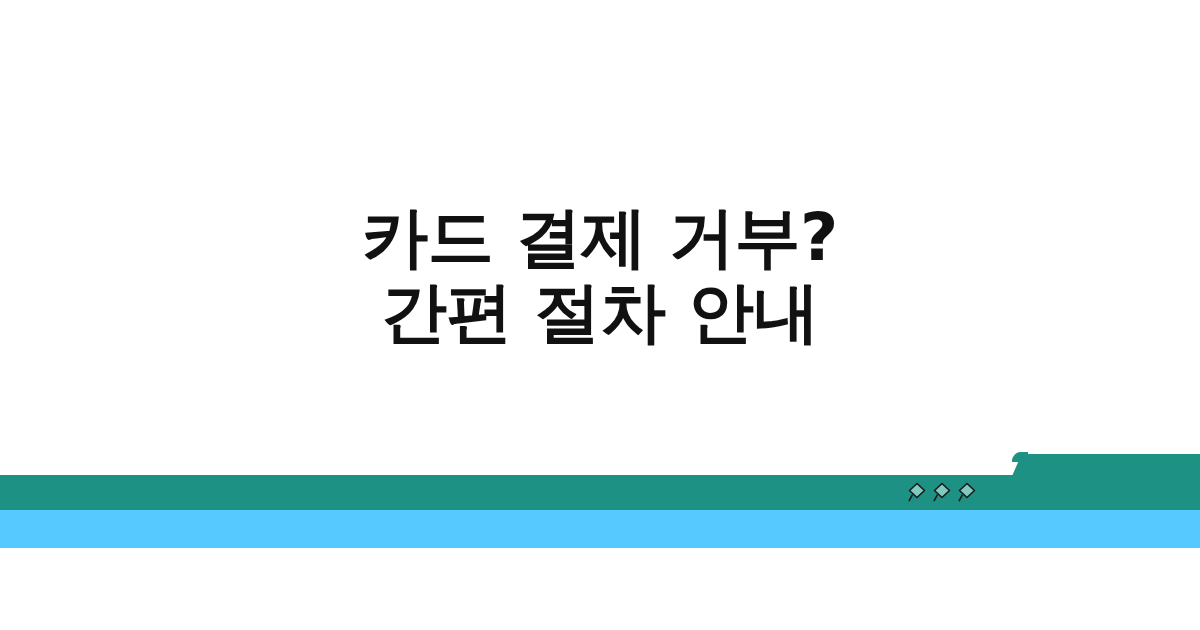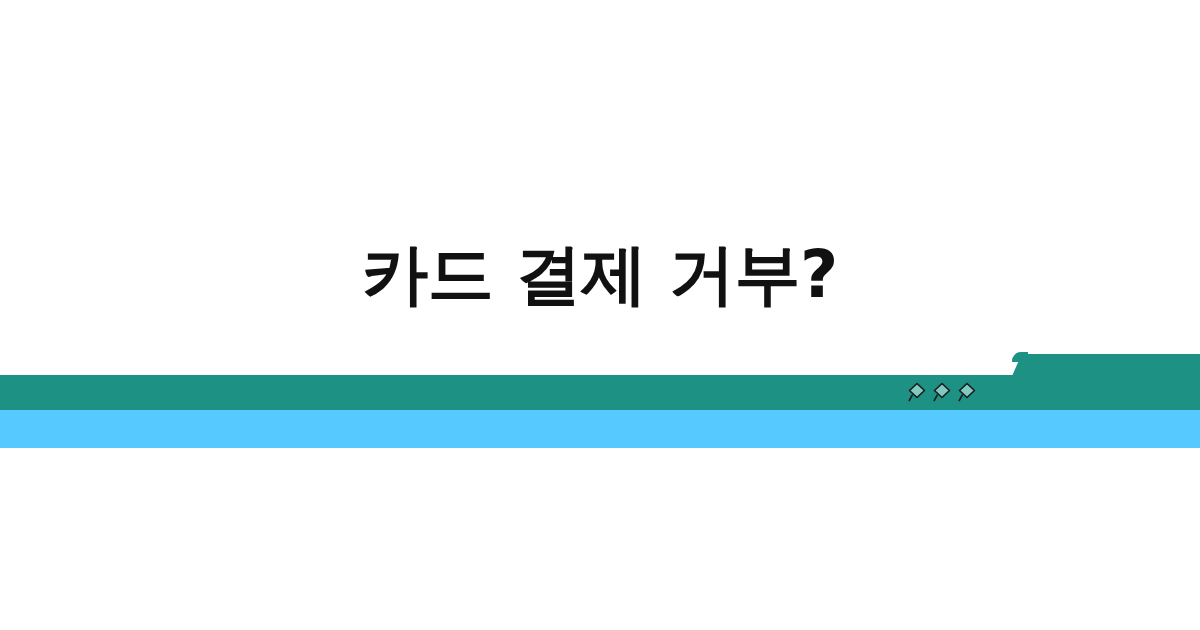--- a/index.html
+++ b/index.html
@@ -9,21 +9,21 @@
   body {
     width: 1200px;
     height: 630px;
     overflow: hidden;
     font-family: "Liberation Sans", "DejaVu Sans", sans-serif;
   }
 
   #canvas {
     position: relative;
     width: 1200px;
-    height: 448px;
+    height: 548px;
     background: #ffffff;
     overflow: hidden;
   }
 
   
   #title-block {
     position: absolute;
     left: 0;
     top: 0;
     width: 1200px;
@@ -110,20 +110,21 @@
     height: 20px;
   }
 </style>
 </head>
 <body>
 
 <div id="canvas">
 
   <div id="title-block">
     <span class="title-line">카드 결제 거부?</span>
+    <span class="title-line">간편 절차 안내</span>
   </div>
 
   <div id="bottom-deco">
 
     <div id="band-teal-step"></div>
     <div id="band-teal-step-round"></div>
     <div id="band-teal-low"></div>
 
     <div id="sparkles">
       <span class="sparkle">

